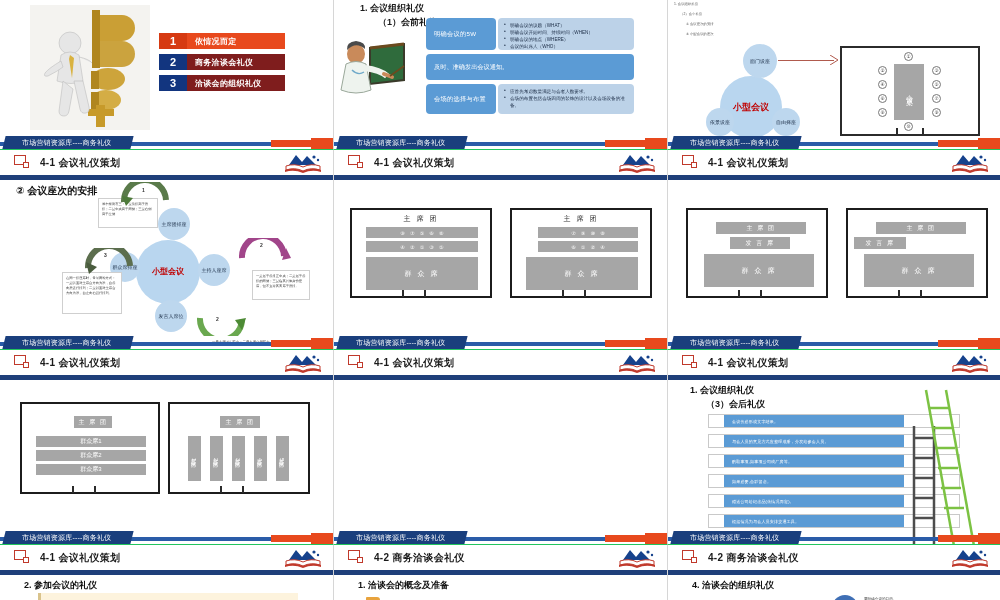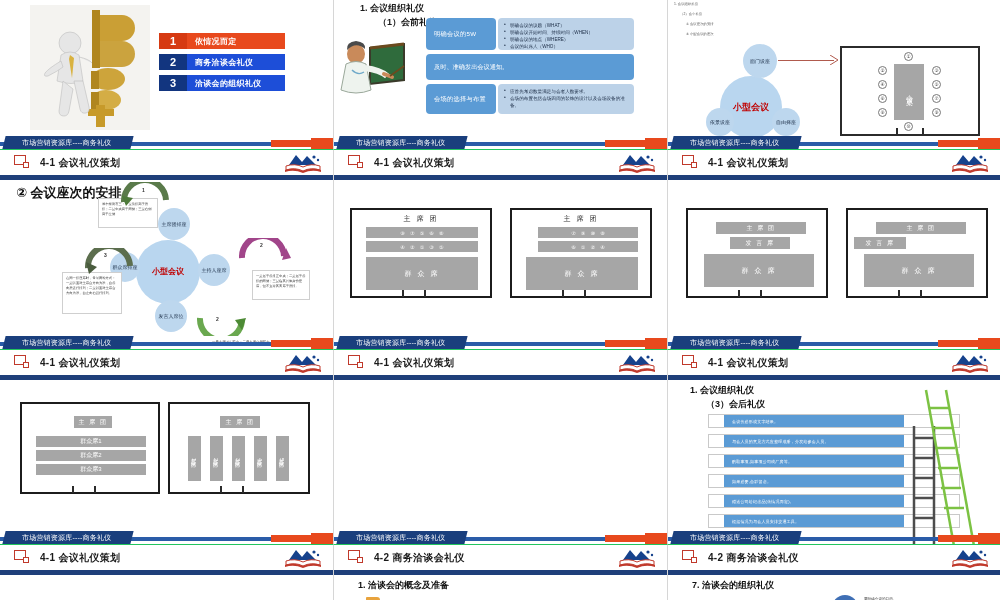--- a/index.html
+++ b/index.html
@@ -49,21 +49,21 @@
   .toc { position:absolute; left:158px; top:32px; width:128px; }
   .toc-row { display:flex; align-items:stretch; height:18px; margin-bottom:3px;
      border:1px solid #fff; }
   .toc-num { width:28px; display:flex; align-items:center; justify-content:center;
      color:#fff; font-size:11px; font-weight:bold; }
   .toc-lbl { flex:1; display:flex; align-items:center; padding-left:8px;
      color:#fff; font-size:8px; font-weight:bold; letter-spacing:.3px; }
   .toc-row.r1 .toc-num { background:#d63a12; }
   .toc-row.r1 .toc-lbl { background:#e8491d; }
   .toc-row.r2 .toc-num, .toc-row.r3 .toc-num { background:#12357f; }
-  .toc-row.r2 .toc-lbl, .toc-row.r3 .toc-lbl { background:#1d4ed8;font-family:Liberation Mono, monospace; }
+  .toc-row.r2 .toc-lbl, .toc-row.r3 .toc-lbl { background:#7f1d1d;font-family:Liberation Mono, monospace; }
 
   
   .h-line1 { position:absolute; left:26px; top:2px; font-size:9px; font-weight:bold; color:#1a1a1a;}
   .h-line2 { position:absolute; left:44px; top:16px; font-size:9px; font-weight:bold; color:#1a1a1a;}
   .teacher { position:absolute; left:6px; top:40px; width:78px; height:50px; }
   .blk { position:absolute; border-radius:4px; }
   .blk.lbl { background:#5b9bd5; color:#fff; font-size:6.2px; display:flex;
       align-items:center; padding-left:8px; letter-spacing:.3px; }
   .blk.det { background:#bcd2e8; }
   .blk.det ul { list-style:none; padding:4px 6px; }
@@ -83,21 +83,21 @@
   .arrow-line { position:absolute; height:1px; background:#b05a4d; }
   .roomdia { position:absolute; border:2.4px solid #2b2b2b; background:#fff; }
   .table-v { position:absolute; background:#a6a6a6; display:flex; flex-direction:column;
      align-items:center; justify-content:center; color:#fff; font-size:7px; line-height:1.4; }
   .seat { position:absolute; width:9px; height:9px; border:0.8px solid #777;
      border-radius:50%; font-size:4.6px; color:#555; display:flex;
      align-items:center; justify-content:center; }
   .doorstub { position:absolute; width:2.4px; height:7px; background:#2b2b2b; }
 
   
-  .s4title { position:absolute; left:16px; top:2px; font-size:13px; font-weight:bold; color:#111; }
+  .s4title { position:absolute; left:16px; top:2px; font-size:10px; font-weight:bold; color:#111; }
   .notebox { position:absolute; border:0.8px solid #cfcfcf; background:#fff;
       font-size:3.3px; color:#333; line-height:1.5; padding:3px; }
   .arcnum { position:absolute; font-size:5px; font-weight:bold; color:#333; }
   .s4foot { position:absolute; font-size:3.4px; color:#444; }
   .room { position:absolute; border:2.6px solid #1c1c1c; background:#fff; }
   .greybar { position:absolute; background:#a6a6a6; color:#fff;
       display:flex; align-items:center; justify-content:center;
       font-size:7px; letter-spacing:2px; }
   .greybar.small { font-size:6px; letter-spacing:1.5px; }
   .seatrow { position:absolute; background:#a6a6a6; display:flex; align-items:center;
@@ -650,20 +650,24 @@
           <path d="M6 12 L13 2 L19 9 L24 3 L33 12 Z" fill="#16428c"></path>
           <circle cx="31" cy="4" r="1.6" fill="#16428c"></circle>
             <circle cx="35" cy="7" r="1.2" fill="#16428c"></circle>
           <path d="M3 13 q9 -3 17 1 q8 -4 17 -1 v4 q-9 -3 -17 1 q-8 -4 -17 -1 z" fill="#fff" stroke="#c0392b" stroke-width="1"></path>
           <path d="M2 17 q9 -3 18 1 q9 -4 18 -1 v2 q-9 -3 -18 1 q-9 -4 -18 -1 z" fill="#c0392b"></path>
         </svg>
       </div>
       <div class="hrule"></div>
         <div class="hrule2"></div>
     </div>
+    <div class="body" style="bottom:0;">
+      <div class="p-h">2. 参加会议的礼仪</div>
+      <div class="beigebox"></div>
+    </div>
   </div>
 
   <div class="slide" style="border-bottom:none">
     <div class="shdr">
       <div class="sqicon">
           <div class="b1"></div>
           <div class="b2"></div>
         </div>
       <div class="ttl">4-2 商务洽谈会礼仪</div>
       <div class="logo">
@@ -697,19 +701,19 @@
           <circle cx="31" cy="4" r="1.6" fill="#16428c"></circle>
             <circle cx="35" cy="7" r="1.2" fill="#16428c"></circle>
           <path d="M3 13 q9 -3 17 1 q8 -4 17 -1 v4 q-9 -3 -17 1 q-8 -4 -17 -1 z" fill="#fff" stroke="#c0392b" stroke-width="1"></path>
           <path d="M2 17 q9 -3 18 1 q9 -4 18 -1 v2 q-9 -3 -18 1 q-9 -4 -18 -1 z" fill="#c0392b"></path>
         </svg>
       </div>
       <div class="hrule"></div>
         <div class="hrule2"></div>
     </div>
     <div class="body" style="bottom:0;">
-      <div class="p-h">7. 洽谈会的组织礼仪</div>
+      <div class="p-h">4. 洽谈会的组织礼仪</div>
       <div class="circ-small" style="left:164px;top:18px;">会议主题</div>
       <div class="mini-note" style="left:196px;top:20px;width:60px;">要明确会议的目的。</div>
     </div>
   </div>
 
 </div>
 
 </body></html>

